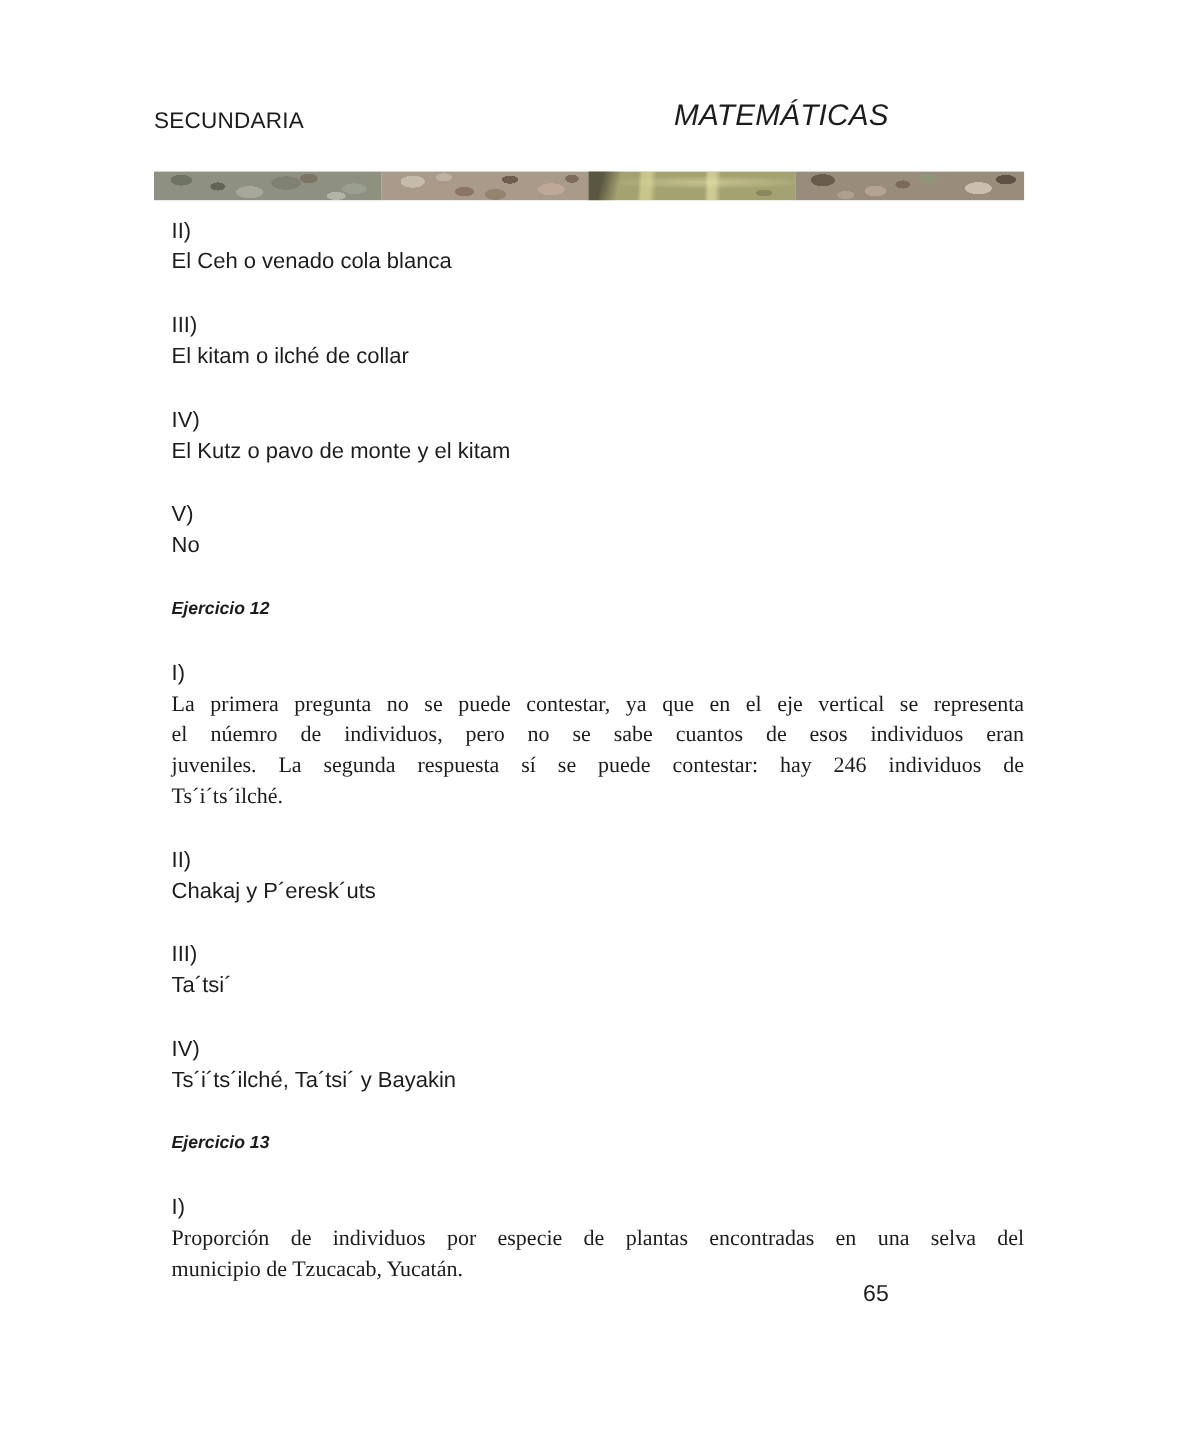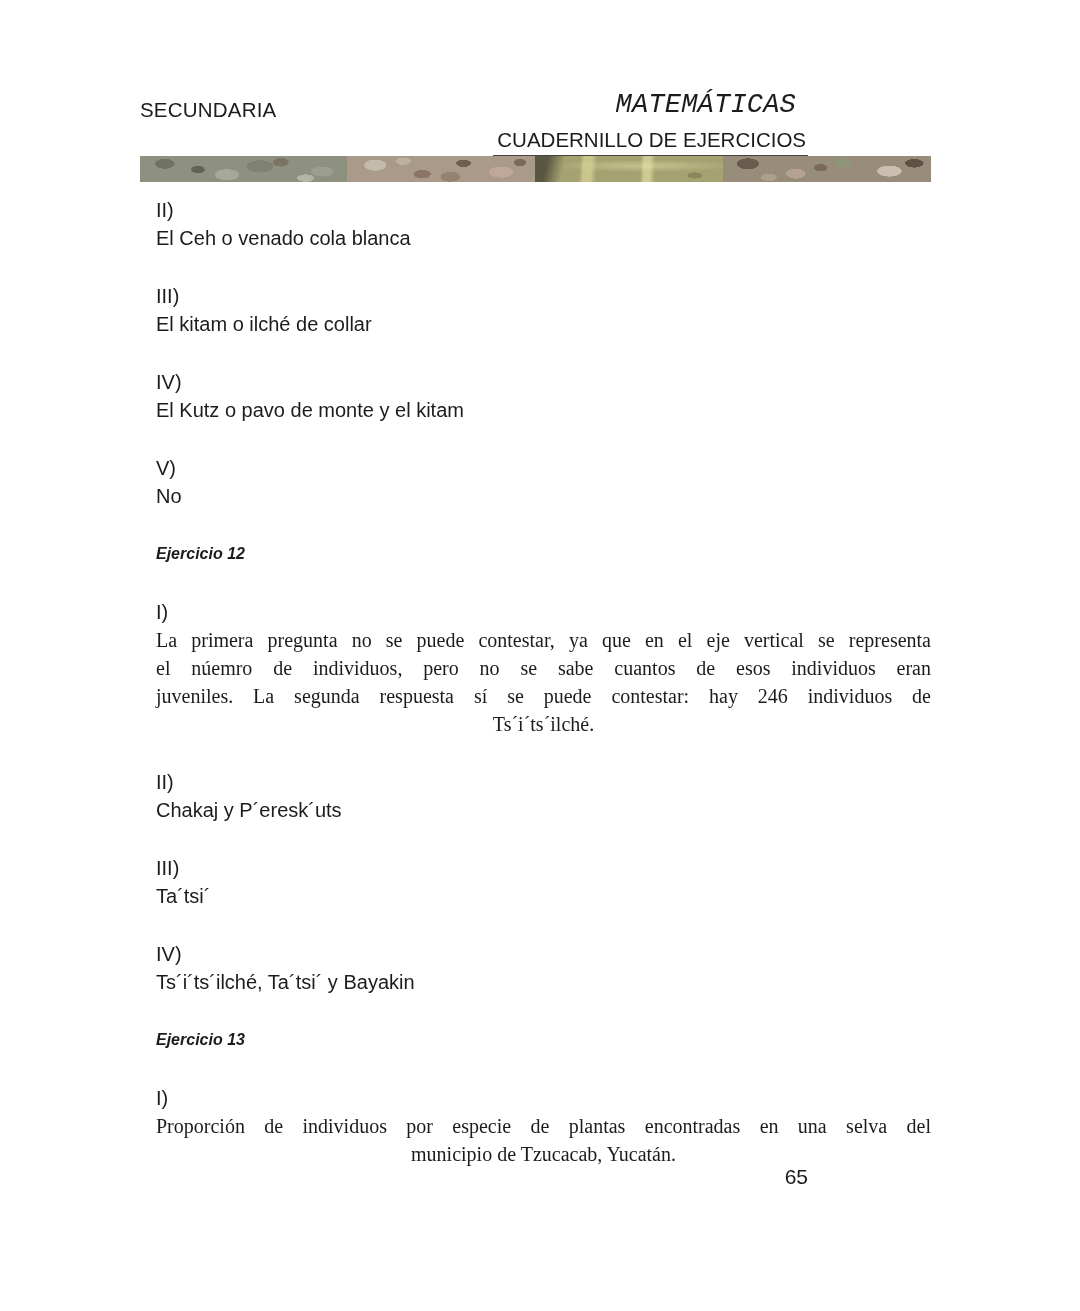--- a/index.html
+++ b/index.html
@@ -21,27 +21,26 @@
   .hdr-left {
     position: absolute;
     left: 140px;
     top: 99px;
     font-size: 20.5px;
     line-height: 1.1;
     letter-spacing: 0.2px;
   }
   .hdr-subject {
     position: absolute;
-    right: 160px;
+    right: 148px;
     top: 91px;
     font-size: 27px;
     font-style: italic;
     line-height: 1.05;
     letter-spacing: 0.2px;
-    font-family: Liberation Mono, monospace;
   }
   .hdr-booklet {
     position: absolute;
     right: 148px;
     top: 129px;
     font-size: 20.5px;
     line-height: 1.05;
     padding: 0 2px 4px 4px;
     border-bottom: 2px solid #47423b;
   }
@@ -119,41 +118,40 @@
     font-weight: bold;
     font-style: italic;
     font-size: 16px;
   }
   .pline {
     text-align: justify;
     text-align-last: justify;
     font-family: Liberation Serif, serif;
   }
   .pline.last {
-    text-align: center;
+    text-align: left;
     text-align-last: auto;
   }
 
   
   .page-number {
     position: absolute;
     right: 148px;
     top: 1163px;
     font-size: 21px;
     line-height: 28px;
   }
 </style>
 </head>
 <body>
 
 <div class="page">
 
   <div class="hdr-left">SECUNDARIA</div>
   <div class="hdr-subject">MATEMÁTICAS</div>
-  <div class="hdr-booklet">CUADERNILLO DE EJERCICIOS</div>
 
   <div class="banner">
     <div class="seg seg1"></div>
     <div class="seg seg2"></div>
     <div class="seg seg3"></div>
     <div class="seg seg4"></div>
   </div>
 
   <div class="content">
 

